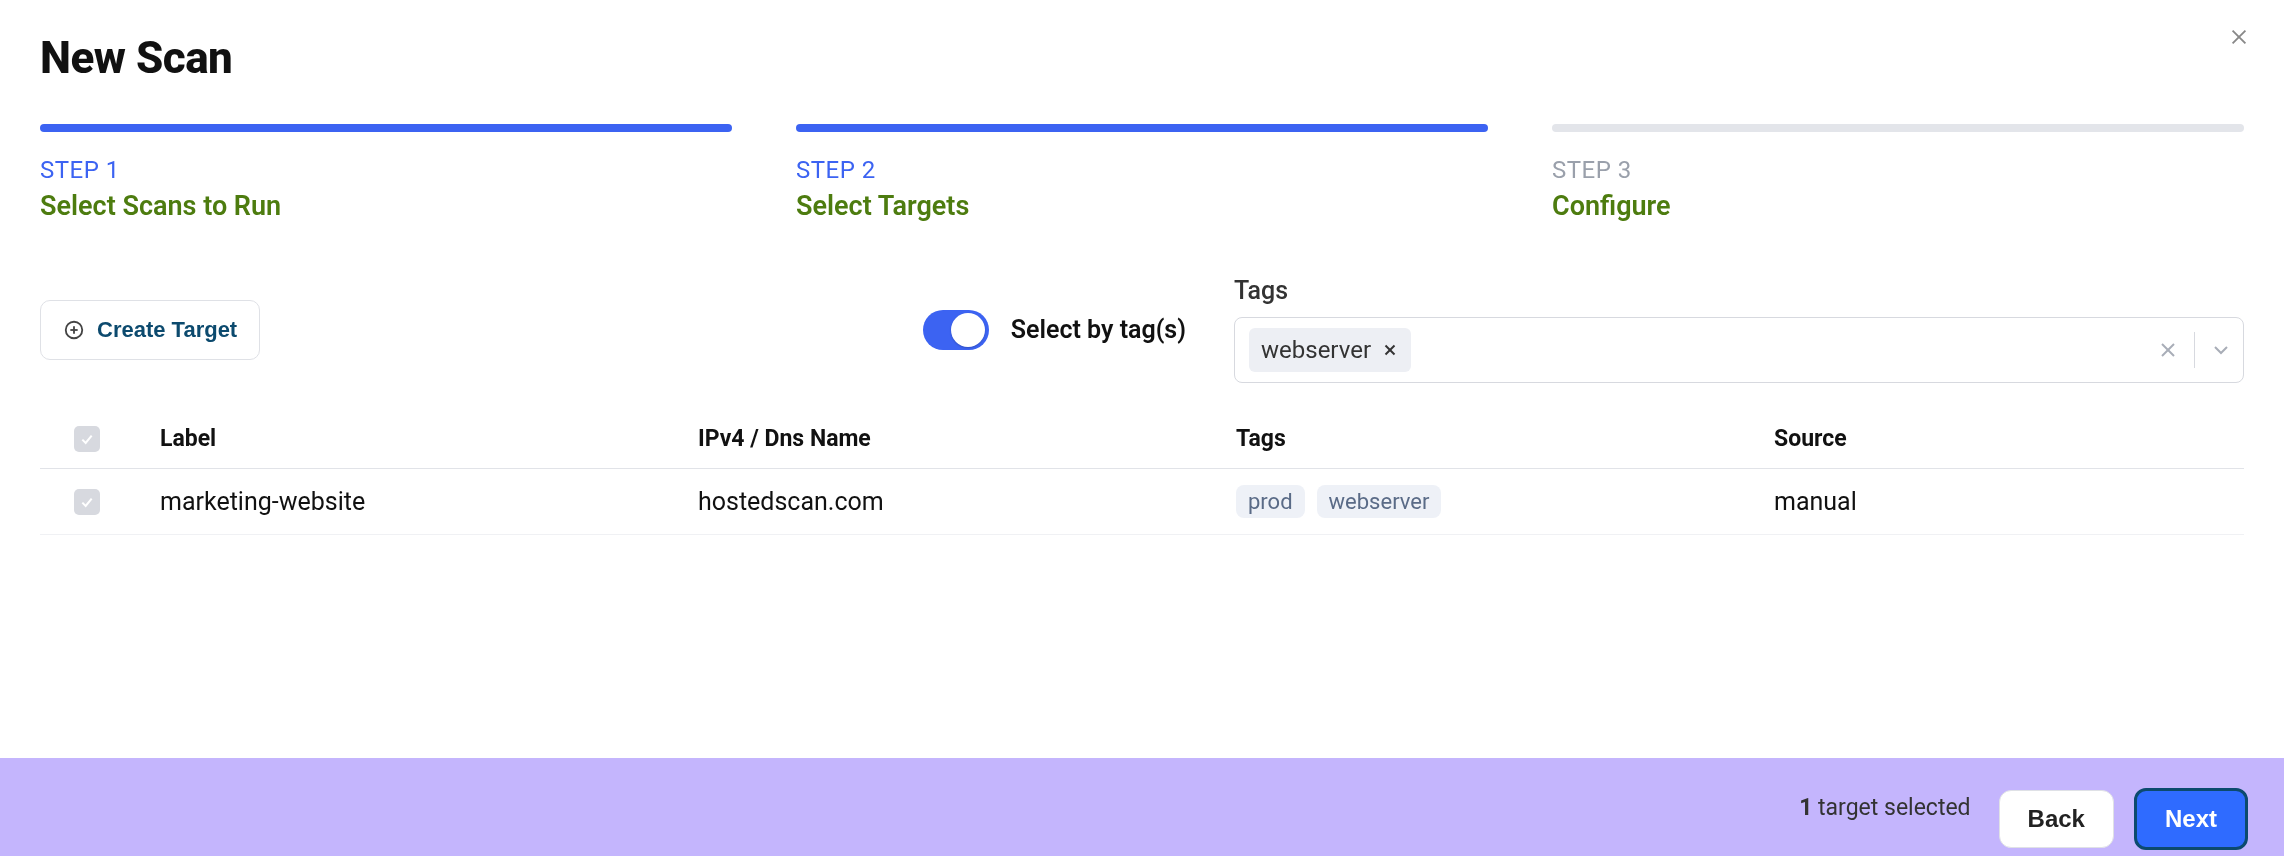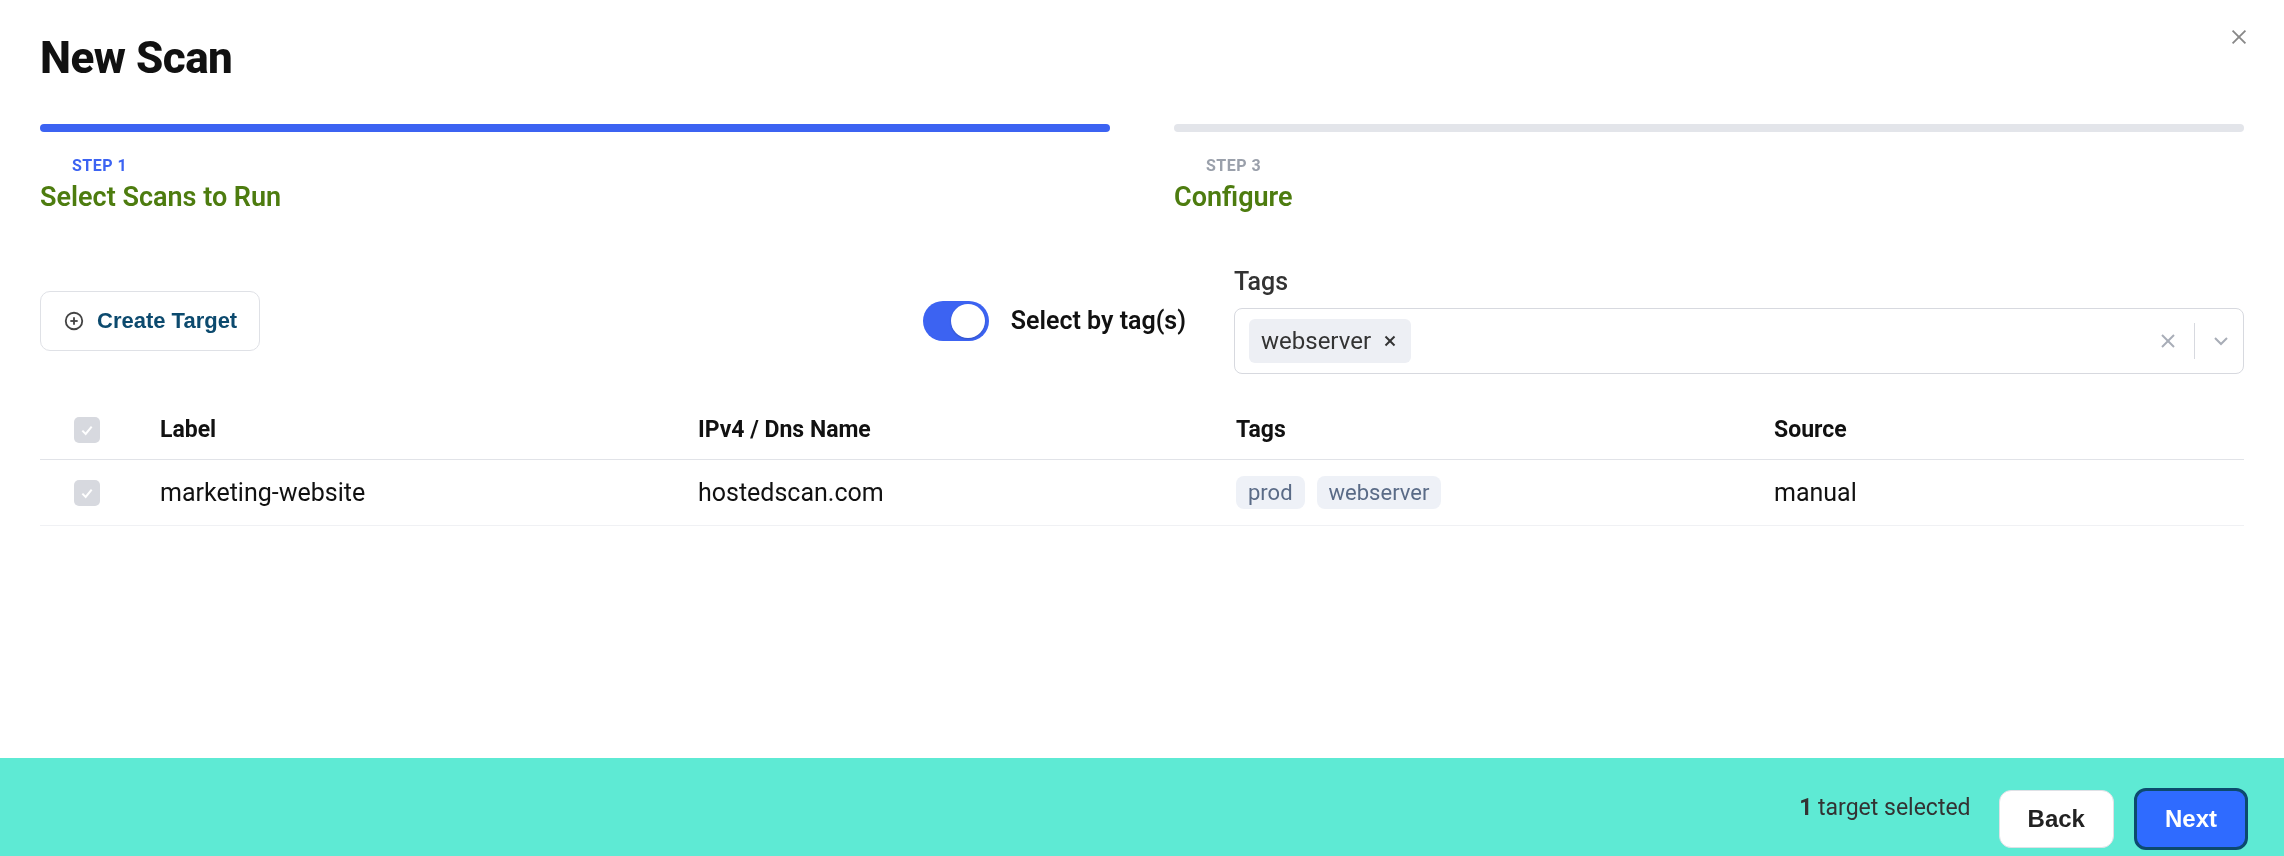--- a/index.html
+++ b/index.html
@@ -9,21 +9,21 @@
 
     .topbar { display: flex; justify-content: space-between; align-items: center; }
     .page-title { font-size: 44px; font-weight: 800; letter-spacing: -0.5px; }
     .close-btn { position: absolute; top: 22px; right: 30px; background: none; border: none; cursor: pointer; width: 30px; height: 30px; display:flex; align-items:center; justify-content:center; }
     .close-btn svg { width: 22px; height: 22px; stroke: #888; stroke-width: 2; }
 
     .stepper { display: flex; gap: 64px; margin-top: 40px; }
     .step { flex: 1; }
     .step-bar { height: 8px; border-radius: 5px; background: #e3e5ea; margin-bottom: 24px; }
     .step.active .step-bar { background: #3c63f2; }
-    .step-num { font-size: 16px; font-weight: 700; letter-spacing: 0.5px; text-transform: uppercase; color: #9aa0ab; margin-left: 32px; }
+    .step-num { font-size: 24px; font-weight: 400; letter-spacing: 0.5px; text-transform: uppercase; color: #9aa0ab; }
     .step.active .step-num { color: #3c63f2; }
     .step-label { font-size: 27px; font-weight: 600; margin-top: 6px; color: #4d7c0f; }
 
     .controls { display: flex; align-items: center; margin-top: 54px; gap: 24px; }
     .create-btn { display: inline-flex; align-items:center; gap: 12px; padding: 16px 22px; border: 1px solid #dfe1e6; border-radius: 10px; background: #fff; cursor: pointer; font-size: 22px; font-weight: 600; color: #0c4a6e; }
     .create-btn svg { width: 22px; height: 22px; stroke: #444; stroke-width: 2; fill:none; }
 
     .spacer { flex: 1; }
     .toggle-wrap { display:flex; align-items:center; gap: 22px; }
     .toggle { position: relative; width: 66px; height: 40px; background: #3c63f2; border-radius: 999px; cursor: pointer; }
@@ -45,21 +45,21 @@
     .thead, .trow { display:grid; grid-template-columns: 90px 1fr 1fr 1fr 460px; align-items:center; padding: 16px 10px; gap: 20px; }
     .thead { border-bottom: 1px solid #e1e3e8; }
     .th { font-size: 23px; font-weight: 700; }
     .trow { border-bottom: 1px solid #f0f1f4; }
     .td { font-size: 25px; }
     .chk { width: 26px; height: 26px; border-radius: 5px; background: #d7d9df; display:flex; align-items:center; justify-content:center; margin-left: 24px; }
     .chk svg { width:16px; height:16px; stroke:#fff; stroke-width:3; fill:none; }
     .row-tags { display:flex; gap:12px; }
     .row-tag { background:#eef1f7; color:#5a6b87; border-radius:8px; padding:4px 12px; font-size:22px; }
 
-    .footer { position:absolute; left:0; right:0; bottom:0; height:98px; background:#5eead4; display:flex; align-items:center; justify-content:flex-end; padding: 0 36px; gap: 20px; }
+    .footer { position:absolute; left:0; right:0; bottom:0; height:98px; background:#c4b5fd; display:flex; align-items:center; justify-content:flex-end; padding: 0 36px; gap: 20px; }
     .footer-status { font-size: 23px; color:#333; margin-right: 8px; }
     .footer-status b { font-weight:700; }
     .btn { font-size: 24px; font-weight:600; border-radius: 12px; padding: 14px 28px; cursor:pointer;margin-top:24px; }
     .btn-secondary { background:#fff; color:#222; border:1px solid #dfe1e6; }
     .btn-primary { background:#2f6bff; color:#fff; border:3px solid #0c4a6e; }
   </style>
 </head>
 <body>
 
 <div class="container">
@@ -71,20 +71,25 @@
           <line x1="19" y1="5" x2="5" y2="19"></line>
         </svg>
     </button>
   </div>
 
   <div class="stepper">
     <div class="step active">
       <div class="step-bar"></div>
       <div class="step-num">STEP 1</div>
       <div class="step-label">Select Scans to Run</div>
+    </div>
+    <div class="step active">
+      <div class="step-bar"></div>
+      <div class="step-num">STEP 2</div>
+      <div class="step-label">Select Targets</div>
     </div>
     <div class="step">
       <div class="step-bar"></div>
       <div class="step-num">STEP 3</div>
       <div class="step-label">Configure</div>
     </div>
   </div>
 
   <div class="controls">
     <button class="create-btn">

